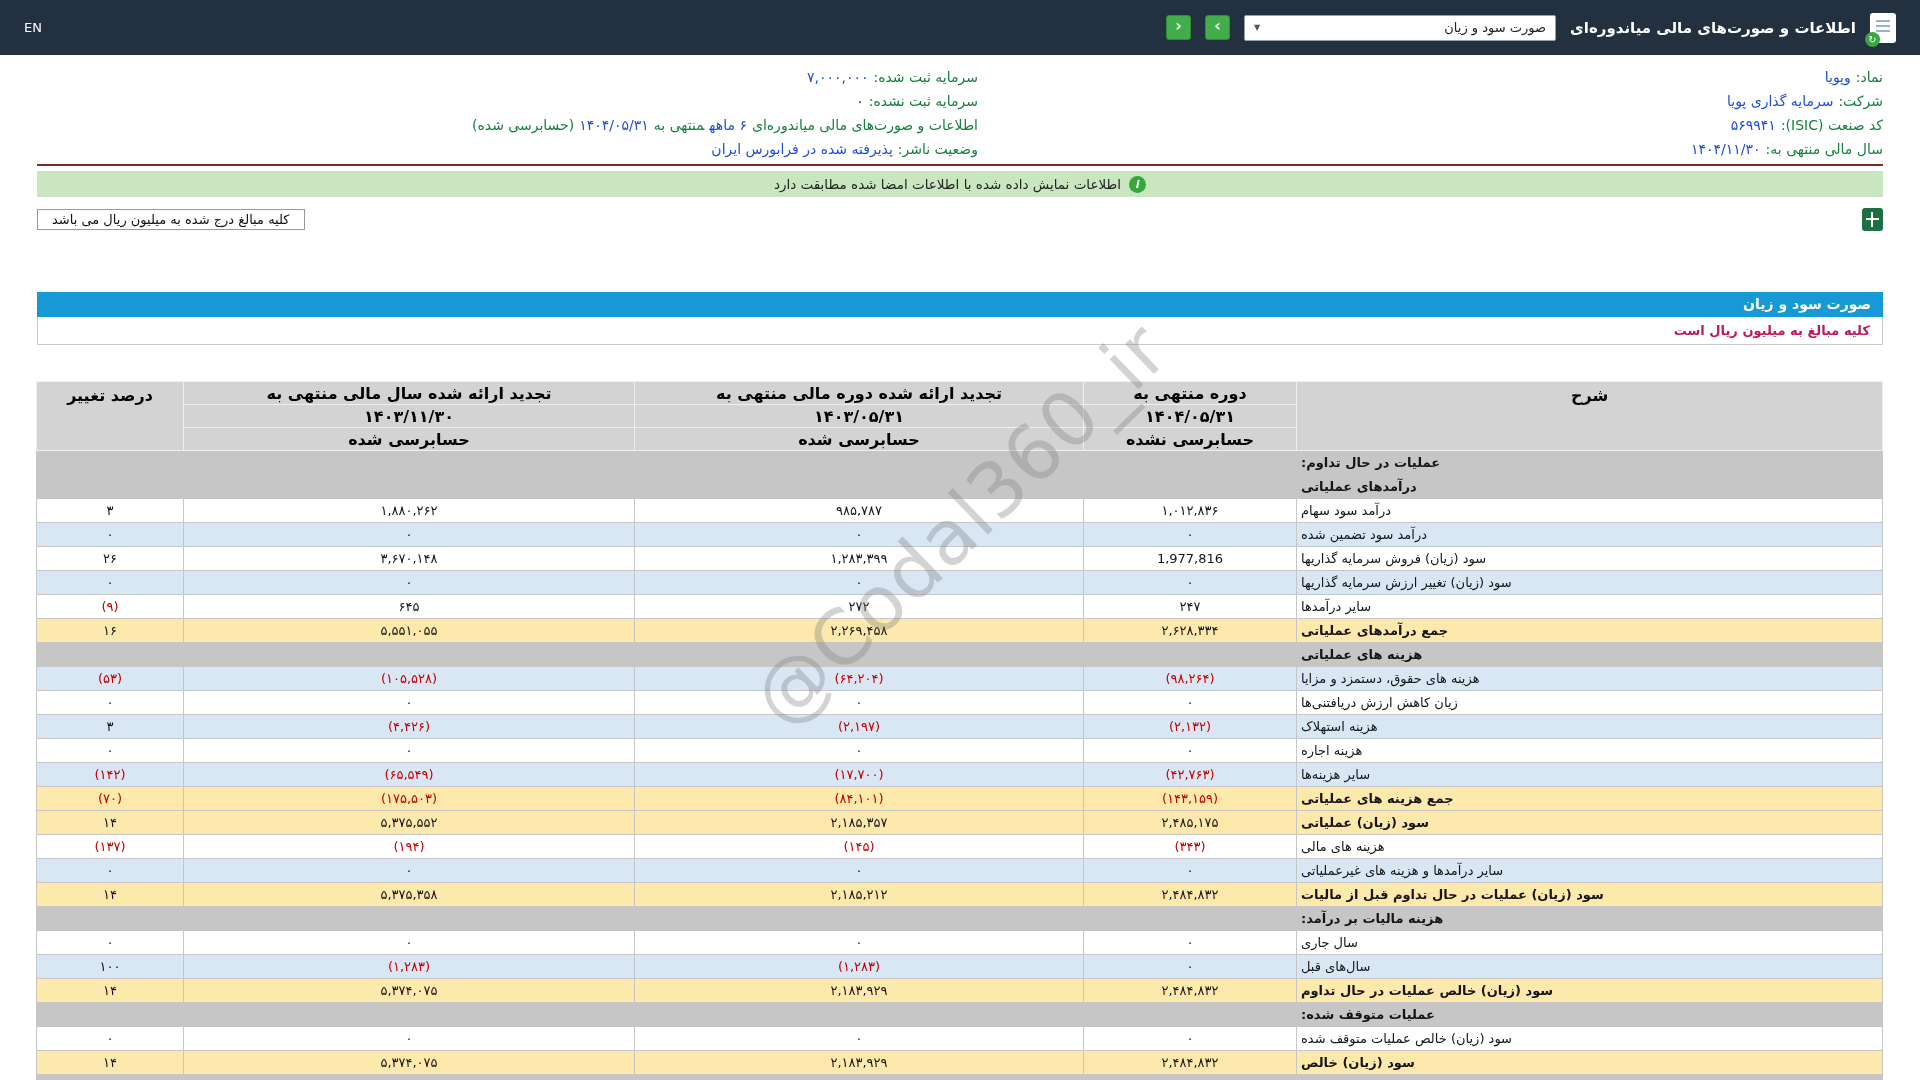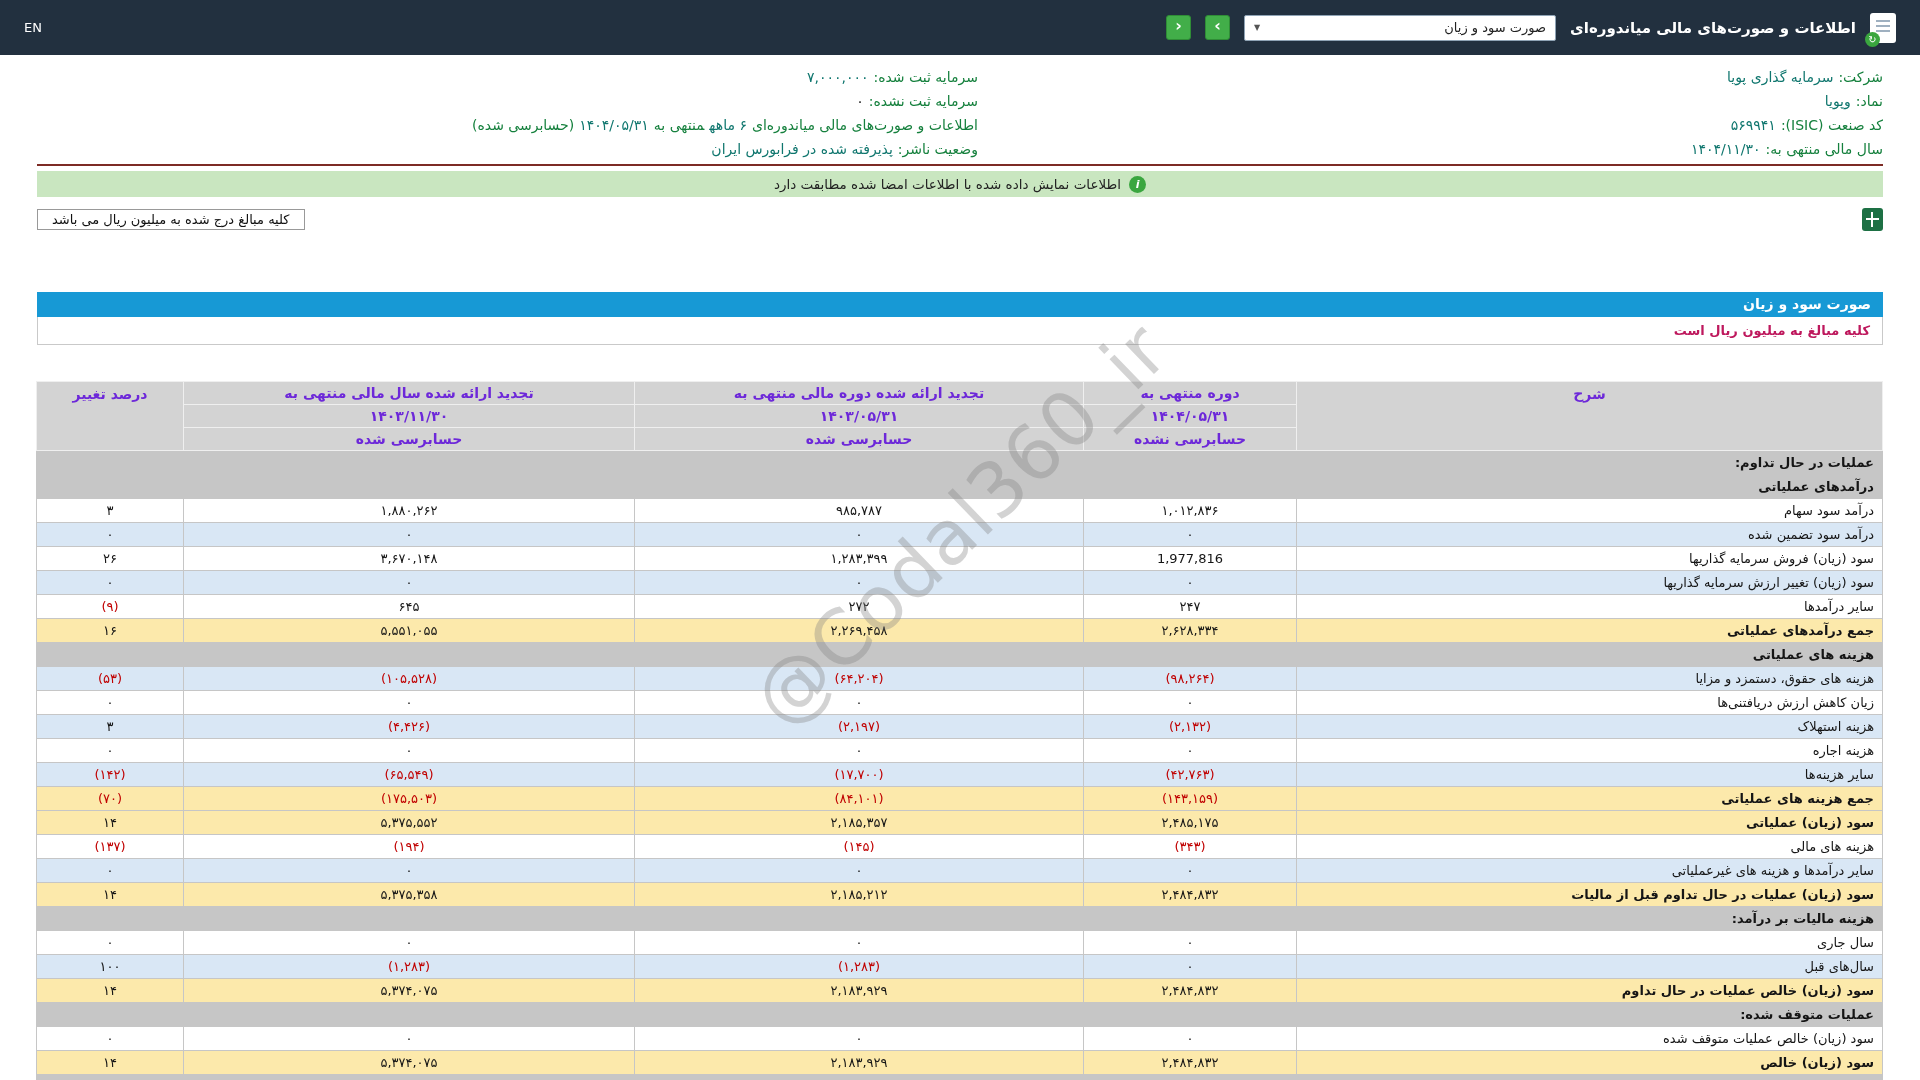--- a/index.html
+++ b/index.html
@@ -40,21 +40,21 @@
   .en { color: #fff; font-size: 13px; cursor: pointer; }
   
   .content { margin: 0 37px; position: relative; }
   .info { display: flex; padding: 10px 0 3px; border-bottom: 2px solid #7d2b25; }
   .info-col-company { width: 905px; }
   .info-col-capital { flex: 1; }
   .info-row { line-height: 24px; font-size: 14px; white-space: nowrap; }
   .info-row span { margin-left: 5px; }
   .lbl { color: #15803d; }
   .dark { color: #1a1a1a; }
-  .red { color: #0f766e; }
+  .red { color: #1d4ed8; }
   .banner {
     margin-top: 5px; background: #c9e6c0; height: 26px;
     display: flex; align-items: center; justify-content: center; gap: 8px;
     font-size: 13.5px; color: #222;
   }
   .info-icon {
     width: 17px; height: 17px; border-radius: 50%; background: #3aa63f; color: #fff;
     font-size: 11px; font-weight: bold; font-style: italic;
     display: flex; align-items: center; justify-content: center;
   }
@@ -72,29 +72,29 @@
     margin-top: 60px; background: #1799d5; color: #fff; font-weight: bold;
     font-size: 14px; height: 25px; line-height: 25px; padding-right: 12px;
   }
   .unit-row {
     border: 1px solid #c9c9c9; border-top: none; background: #fff;
     height: 28px; line-height: 27px; font-weight: bold; font-size: 13px; padding-right: 12px; color: #be185d;
   }
   
   table.stmt { margin-top: 36px; width: 100%; border-collapse: collapse; table-layout: fixed; font-size: 13px; }
   .stmt th {
-    background: #d3d3d3; border: 1px solid #efefef; color: #6d28d9;
-    font-size: 14px; font-weight: bold; height: 23px; padding: 0 4px; text-align: center;
+    background: #d3d3d3; border: 1px solid #efefef; color: #000000;
+    font-size: 16px; font-weight: bold; height: 23px; padding: 0 4px; text-align: center;
   }
   .stmt th.vtop { vertical-align: top; padding-top: 4px; }
   .stmt td {
     border: 1px solid #c6c6c6; height: 24px; padding: 0 4px;
     text-align: center; color: #151515;
   }
-  .stmt td.desc { text-align: right; padding-right: 8px; }
+  .stmt td.desc { text-align: left; padding-right: 8px; }
   tr.w  td { background: #ffffff; }
   tr.b  td { background: #d9e7f5; }
   tr.t  td { background: #fce9ab; }
   tr.t  td.desc { font-weight: bold; }
   tr.sec td { background: #c6c6c6; font-weight: bold; }
   .stmt td.neg { color: #c00000; }
   
   .watermark {
     position: absolute; top: 480px; left: 560px; width: 800px;
     text-align: center; transform: rotate(-44deg);
@@ -121,22 +121,22 @@
     <button class="navbtn">›</button>
     <button class="navbtn">‹</button>
   </div>
   <div class="en">EN</div>
 </header>
 
 <div class="content">
 
   <section class="info">
     <div class="info-col-company" id="info-col-company">
+        <div class="info-row"><span class="lbl">نماد:</span><span class="red">وپویا</span></div>
         <div class="info-row"><span class="lbl">شرکت:</span><span class="red">سرمایه گذاری پویا</span></div>
-        <div class="info-row"><span class="lbl">نماد:</span><span class="red">وپویا</span></div>
         <div class="info-row"><span class="lbl">کد صنعت (ISIC):</span><span class="red">۵۶۹۹۴۱</span></div>
         <div class="info-row"><span class="lbl">سال مالی منتهی به:</span><span class="red">۱۴۰۴/۱۱/۳۰</span></div>
       </div>
     <div class="info-col-capital" id="info-col-capital">
         <div class="info-row"><span class="lbl">سرمایه ثبت شده:</span><span class="red">۷,۰۰۰,۰۰۰</span></div>
         <div class="info-row"><span class="lbl">سرمایه ثبت نشده:</span><span class="dark">۰</span></div>
         <div class="info-row"><span class="lbl">اطلاعات و صورت‌های مالی میاندوره‌ای</span><span class="red">۶ ماهه</span><span class="lbl">منتهی به</span><span class="red">۱۴۰۴/۰۵/۳۱</span><span class="lbl">(حسابرسی شده)</span></div>
         <div class="info-row"><span class="lbl">وضعیت ناشر:</span><span class="red">پذیرفته شده در فرابورس ایران</span></div>
       </div>
   </section>

